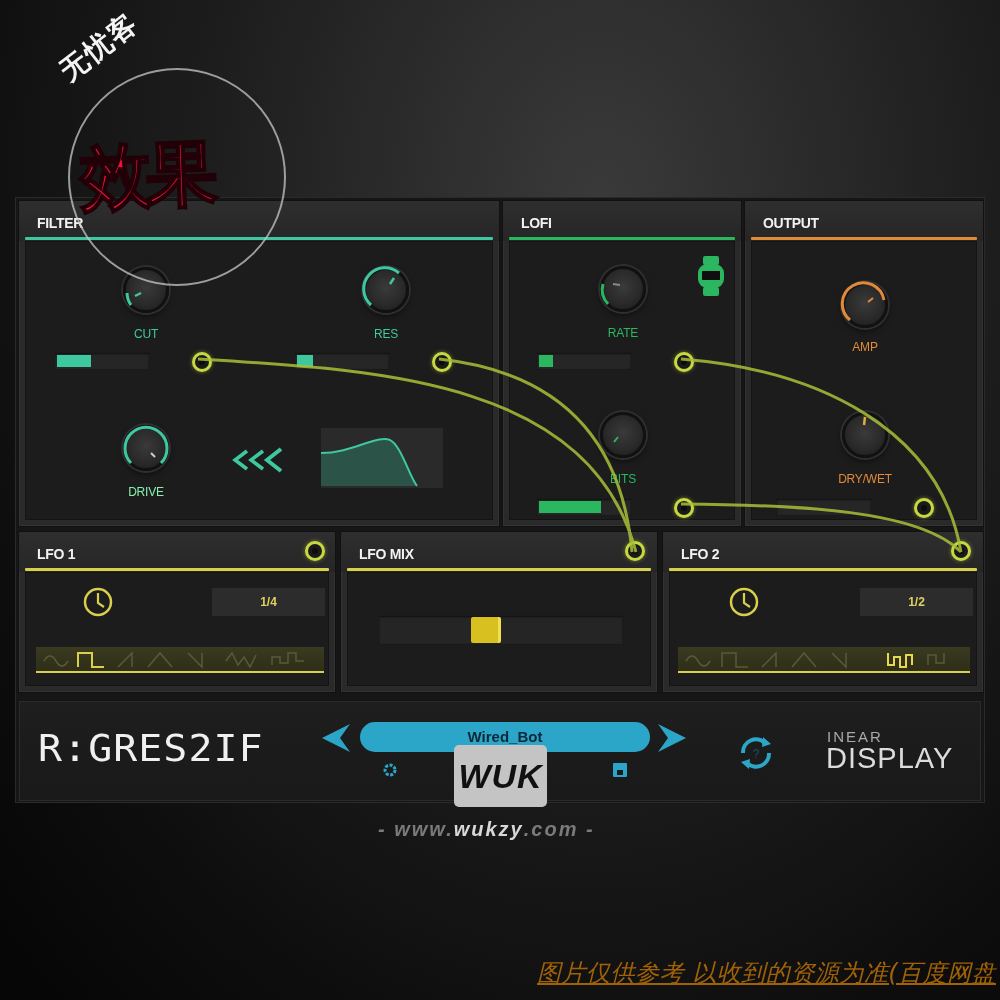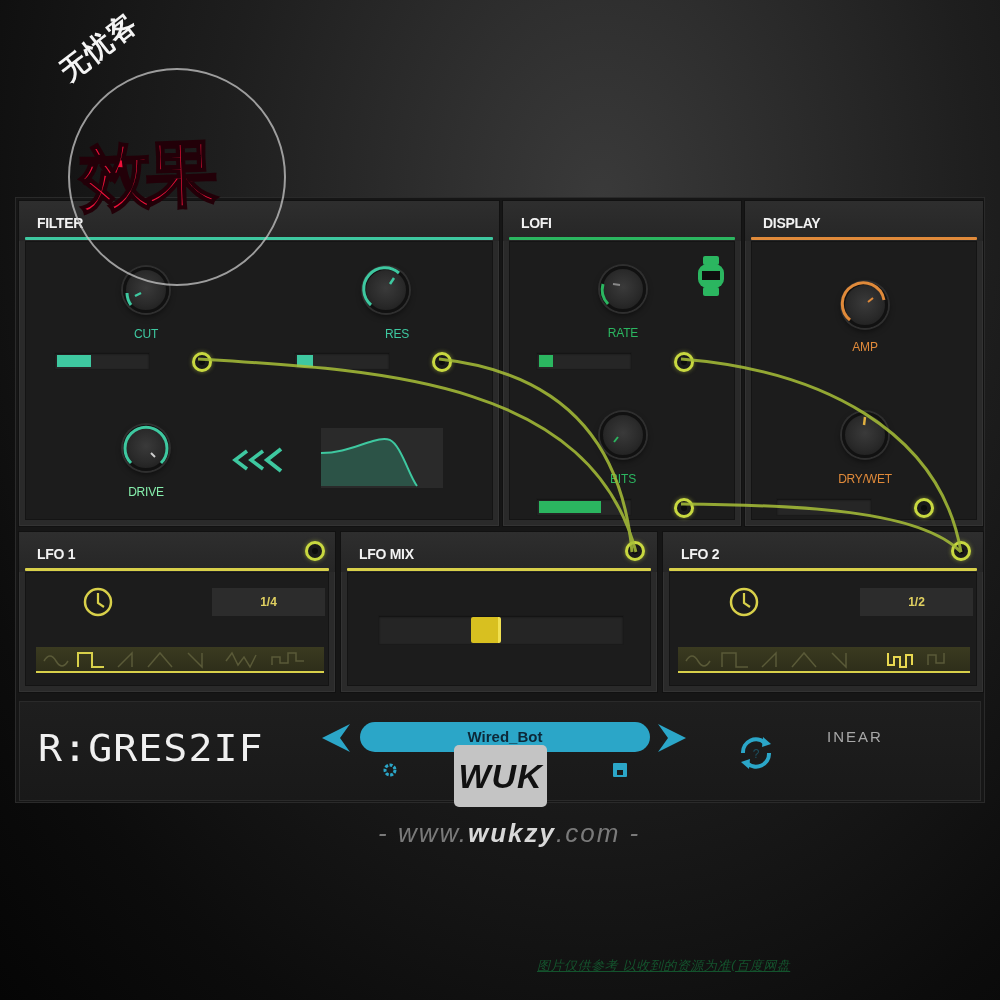--- a/index.html
+++ b/index.html
@@ -100,27 +100,27 @@
     color: #f4f4f4; transform: rotate(-38deg); transform-origin: left top;
     font-family: "DejaVu Sans", sans-serif; letter-spacing: 2px;
   }
   .wuk-badge {
     position: absolute; left: 454px; top: 745px; width: 93px; height: 62px;
     background: #c4c4c4; border-radius: 5px; color: #111;
     font-weight: bold; font-style: italic; font-size: 34px; text-align: center; line-height: 62px;
     letter-spacing: 1px;
   }
   .site-url {
-    position: absolute; left: 378px; top: 818px; font-size: 26px; font-style: italic; font-weight: normal;
+    position: absolute; left: 378px; top: 818px; font-size: 20px; font-style: italic; font-weight: bold;
     color: #7a7a7a; letter-spacing: 2px;
   }
   .site-url b { color: #d8d8d8; }
   .disclaimer {
-    position: absolute; left: 537px; top: 957px; font-size: 13px; font-style: italic;
-    color: #14532d; text-decoration: underline; letter-spacing: 0.5px;
+    position: absolute; left: 537px; top: 957px; font-size: 24px; font-style: italic;
+    color: #a16207; text-decoration: underline; letter-spacing: 0.5px;
     font-family: "DejaVu Sans", sans-serif; white-space: nowrap;
   }
 </style>
 </head>
 <body>
 
 <div class="plugin">
 
   <div class="panel" style="left:2px; top:2px; width:482px; height:327px;">
     <div class="panel-header">
@@ -136,21 +136,21 @@
         </svg>
       </div>
       <div class="knob-label" style="left:75px; top:85px; color:#3ec8a0;">CUT</div>
 
       <div class="knob" style="left:337px; top:25px;">
         <svg class="knob-ring" viewBox="0 0 50 50">
           <path d="M10 40 A21 21 0 1 1 38 8" fill="none" stroke="#3ec8a0" stroke-width="3"></path>
           <line x1="33" y1="13" x2="29" y2="19" stroke="#3ec8a0" stroke-width="2.5"></line>
         </svg>
       </div>
-      <div class="knob-label" style="left:326px; top:85px; color:#3ec8a0;">RES</div>
+      <div class="knob-label" style="left:315px; top:85px; color:#3ec8a0;">RES</div>
 
       <div class="hslider" style="left:28px; top:110px; width:96px;">
         <div class="hslider-fill" style="width:34px; background:#3ec8a0;"></div>
       </div>
       <div class="jack" style="left:166px; top:110px;"></div>
 
       <div class="hslider" style="left:268px; top:110px; width:96px;">
         <div class="hslider-fill" style="width:16px; background:#3ec8a0;"></div>
       </div>
       <div class="jack" style="left:406px; top:110px;"></div>
@@ -212,21 +212,21 @@
 
       <div class="hslider" style="left:26px; top:256px; width:96px;">
         <div class="hslider-fill" style="width:62px; background:#2bb660;"></div>
       </div>
       <div class="jack" style="left:164px; top:256px;"></div>
     </div>
   </div>
 
   <div class="panel" style="left:728px; top:2px; width:240px; height:327px;">
     <div class="panel-header">
-      <span class="panel-title">DISPLAY</span>
+      <span class="panel-title">OUTPUT</span>
       <div class="accent-line" style="background:#e08a3a;"></div>
     </div>
     <div class="panel-body">
       <div class="knob" style="left:90px; top:40px;">
         <svg class="knob-ring" viewBox="0 0 50 50">
           <path d="M10 40 A21 21 0 1 1 44 20" fill="none" stroke="#e08a3a" stroke-width="3"></path>
           <line x1="33" y1="18" x2="28" y2="22" stroke="#e08a3a" stroke-width="2"></line>
         </svg>
       </div>
       <div class="knob-label" style="left:68px; top:98px; color:#e08a3a;">AMP</div>
@@ -330,20 +330,21 @@
 
     <svg class="abs" style="left:715px; top:30px;" width="42" height="42" viewBox="0 0 42 42">
       <path d="M8 21 A13 13 0 0 1 30 11" fill="none" stroke="#2ba6c8" stroke-width="4"></path>
       <polygon points="28,5 36,12 27,15" fill="#2ba6c8"></polygon>
       <path d="M34 21 A13 13 0 0 1 12 31" fill="none" stroke="#2ba6c8" stroke-width="4"></path>
       <polygon points="14,37 6,30 15,27" fill="#2ba6c8"></polygon>
       <text x="21" y="26" text-anchor="middle" font-size="12" fill="#1c5060" font-family="Liberation Sans, sans-serif">?</text>
     </svg>
 
     <div class="abs" style="left:807px; top:26px; font-size:15px; color:#a8a8a8; letter-spacing:2px;">INEAR</div>
+    <div class="abs" style="left:806px; top:40px; font-size:29px; color:#dcdcdc; letter-spacing:1px;">DISPLAY</div>
   </div>
 </div>
 
 <svg class="abs" style="left:0; top:0; pointer-events:none;" width="1000" height="1000" viewBox="0 0 1000 1000">
   <g fill="none" stroke="#a8c038" stroke-width="3" opacity="0.85">
     <path d="M198 359 C380 370 590 380 636 552"></path>
     <path d="M439 359 C540 370 620 420 632 552"></path>
     <path d="M681 359 C820 370 940 430 961 552"></path>
     <path d="M681 504 C800 505 920 510 961 552"></path>
   </g>

